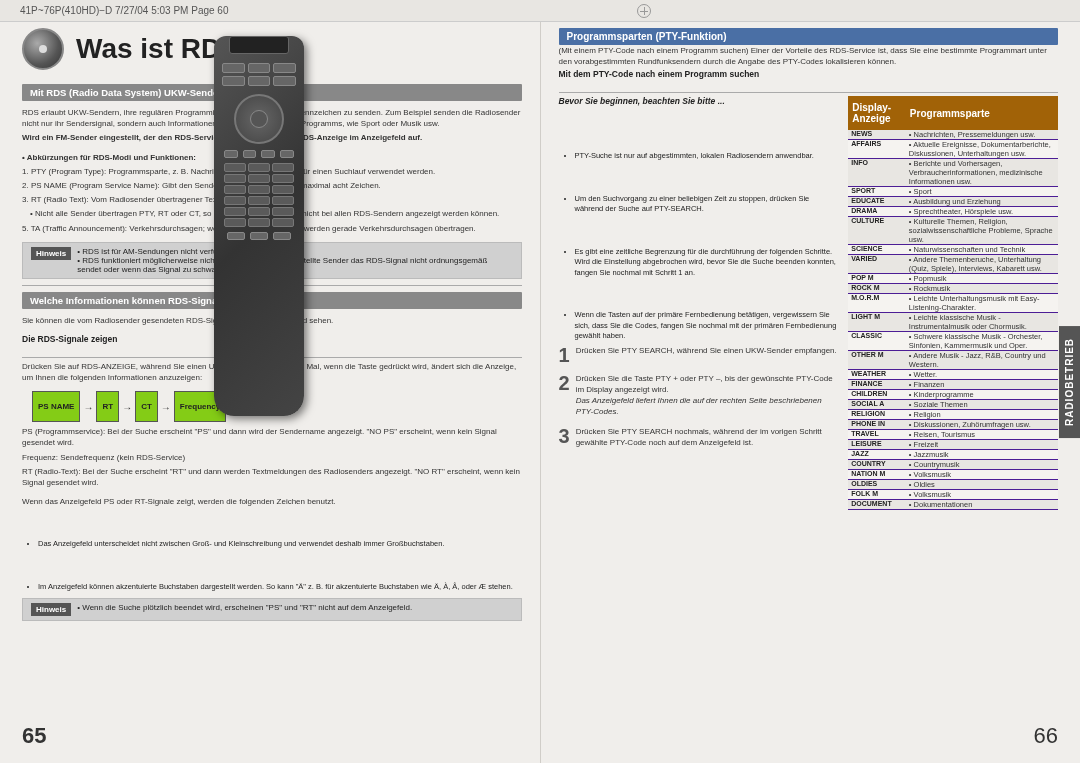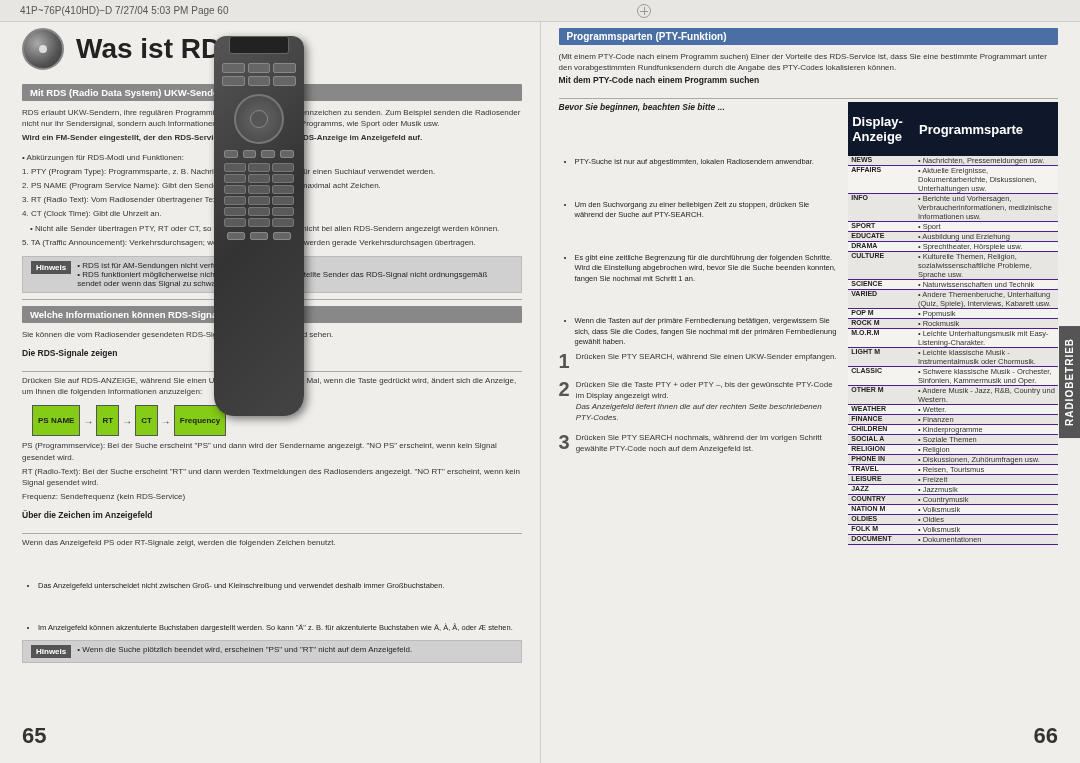--- a/index.html
+++ b/index.html
@@ -84,21 +84,21 @@
       left: 22px;
       font-size: 22px;
       font-weight: bold;
       color: #333;
     }
     .page-num-right {
       position: absolute;
       bottom: 14px;
       right: 22px;
       font-size: 22px;
-      font-weight: bold;
+      font-weight: normal;
       color: #333;
     }
 
     
     .title-area {
       display: flex;
       align-items: center;
       margin-bottom: 14px;
     }
 
@@ -138,37 +138,37 @@
       margin-bottom: 6px;
       border-radius: 1px;
     }
 
     .section-box-blue {
       background: #4a6fa5;
       color: #fff;
       padding: 3px 8px;
       font-size: 10px;
       font-weight: bold;
-      margin-bottom: 6px;
+      margin-bottom: 0;
       border-radius: 1px;
     }
 
     .content-block {
       font-size: 8px;
       line-height: 1.4;
       color: #333;
       margin-bottom: 8px;
     }
 
     .content-block p {
       margin-bottom: 3px;
     }
 
     .bold-label {
-      font-weight: normal;
+      font-weight: bold;
     }
 
     .hinweis-box {
       background: #d0d0d0;
       border: 1px solid #bbb;
       padding: 4px 8px;
       margin: 6px 0;
       font-size: 8px;
       display: flex;
       align-items: flex-start;
@@ -330,25 +330,25 @@
     }
 
     
     .pty-table {
       width: 100%;
       border-collapse: collapse;
       font-size: 7.5px;
     }
 
     .pty-table thead tr th {
-      background: #0f172a;
+      background: #a16207;
       color: #fff;
-      padding: 12px 4px;
+      padding: 6px 4px;
       text-align: left;
-      font-size: 13px;
+      font-size: 10px;
     }
 
     .pty-table tbody tr td {
       padding: 0 3px;
       border-bottom: 1px solid #4c1d95;
       vertical-align: top;
     }
 
     .pty-table tbody tr:nth-child(odd) td {
       background: #e8e6e2;
@@ -454,21 +454,20 @@
     <div class="content-block">
       <p>RDS erlaubt UKW-Sendern, ihre regulären Programmignale mit zusätzlichen Kennzeichen zu senden. Zum Beispiel senden die Radiosender nicht nur ihr Sendersignal, sondern auch Informationen zu Art des gesendeten Programms, wie Sport oder Musik usw.</p>
       <p style="font-weight:bold;margin-top:3px;">Wird ein FM-Sender eingestellt, der den RDS-Service bietet, leuchtet die RDS-Anzeige im Anzeigefeld auf.</p>
     </div>
 
     <div class="content-block">
       <p class="bold-label">• Abkürzungen für RDS-Modi und Funktionen:</p>
       <p>1. PTY (Program Type): Programmsparte, z. B. Nachrichten, Kultur usw.; kann für einen Suchlauf verwendet werden.</p>
       <p>2. PS NAME (Program Service Name): Gibt den Sendernamen an und umfaßt maximal acht Zeichen.</p>
       <p>3. RT (Radio Text): Vom Radiosender übertragener Text; maximal 64 Zeichen.</p>
-      <p>4. CT (Clock Time): Gibt die Uhrzeit an.</p>
       <p style="padding-left:8px;">• Nicht alle Sender übertragen PTY, RT oder CT, so daß diese Informationen nicht bei allen RDS-Sendern angezeigt werden können.</p>
       <p>5. TA (Traffic Announcement): Verkehrsdurchsagen; wenn diese Anzeige blinkt, werden gerade Verkehrsdurchsagen übertragen.</p>
     </div>
 
     <div class="hinweis-box">
       <span class="hinweis-label">Hinweis</span>
       <div>
         <p>• RDS ist für AM-Sendungen nicht verfügbar.</p>
         <p>• RDS funktioniert möglicherweise nicht richtig, wenn der eingestellte Sender das RDS-Signal nicht ordnungsgemäß sendet oder wenn das Signal zu schwach ist.</p>
       </div>
@@ -489,25 +488,24 @@
       <span class="arrow-sep">→</span>
       <div class="arrow-box">RT</div>
       <span class="arrow-sep">→</span>
       <div class="arrow-box">CT</div>
       <span class="arrow-sep">→</span>
       <div class="arrow-box">Frequency</div>
     </div>
 
     <div class="content-block">
       <p>PS (Programmservice): Bei der Suche erscheint "PS" und dann wird der Sendername angezeigt. "NO PS" erscheint, wenn kein Signal gesendet wird.</p>
+      <p>Frequenz: Sendefrequenz (kein RDS-Service)</p>
       <p>RT (Radio-Text): Bei der Suche erscheint "RT" und dann werden Textmeldungen des Radiosenders angezeigt. "NO RT" erscheint, wenn kein Signal gesendet wird.</p>
-      <p>Frequenz: Sendefrequenz (kein RDS-Service)</p>
-    </div>
-
-    <div class="sub-section-title">Über die Zeichen im Anzeigefeld</div>
+    </div>
+
 
     <div class="content-block">Wenn das Anzeigefeld PS oder RT-Signale zeigt, werden die folgenden Zeichen benutzt.</div>
 
     <ul class="bullet-list">
       <li>Das Anzeigefeld unterscheidet nicht zwischen Groß- und Kleinschreibung und verwendet deshalb immer Großbuchstaben.</li>
       <li>Im Anzeigefeld können akzentuierte Buchstaben dargestellt werden. So kann "Ä" z. B. für akzentuierte Buchstaben wie Ä, À, Â, oder Æ stehen.</li>
     </ul>
 
     <div class="hinweis-box">
       <span class="hinweis-label">Hinweis</span>

